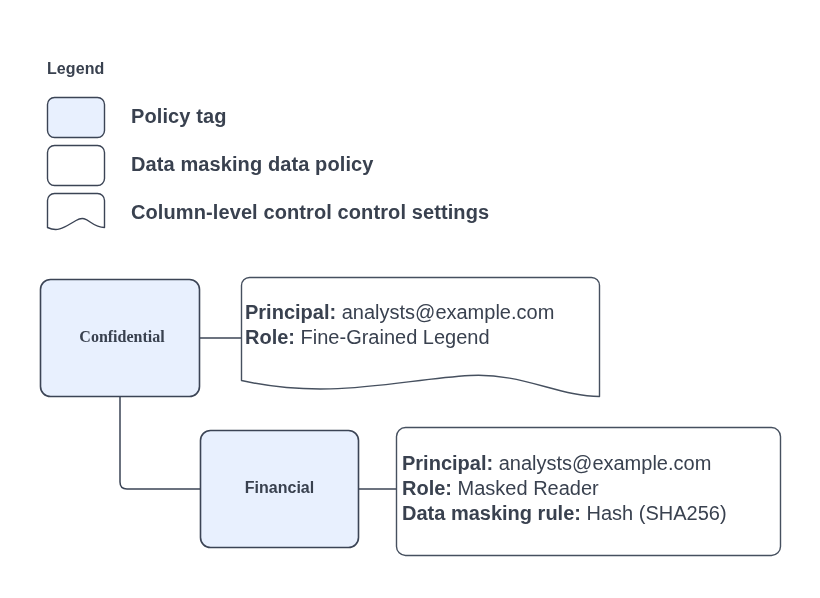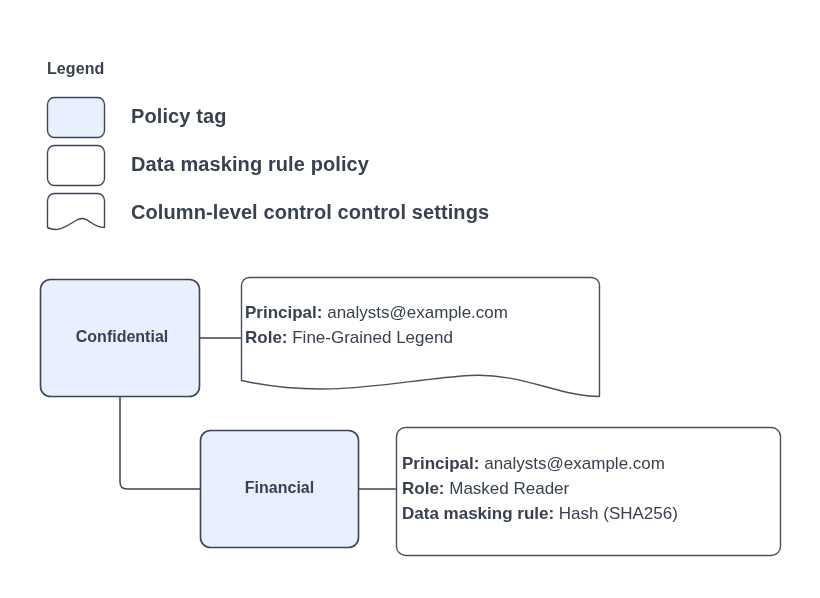--- a/index.html
+++ b/index.html
@@ -51,21 +51,21 @@
     font-size: 16px;
     font-weight: bold;
     color: #39414f;
     text-align: center;
     white-space: nowrap;
   }
 
   
   .callout-text {
     position: absolute;
-    font-size: 17px;
+    font-size: 20px;
     color: #39414f;
     line-height: 25px;
     white-space: nowrap;
   }
   .callout-text .k {
     font-weight: bold;
   }
   .callout-text .v {
     font-weight: normal;
   }
@@ -107,25 +107,25 @@
            C 400 379.5 330 400.5 241.5 380.5
            Z" fill="#ffffff" stroke="#46505f" stroke-width="1.4" stroke-linejoin="round"></path>
 
   <rect x="396.5" y="427.5" width="384" height="128" rx="9" ry="9" fill="#ffffff" stroke="#46505f" stroke-width="1.4"></rect>
 </svg>
 
 <div class="legend-title">Legend</div>
 
 <div class="legend-row-label" style="left:131px; top:105px;">Policy tag</div>
 
-<div class="legend-row-label" style="left:131px; top:153px;">Data masking rule policy</div>
+<div class="legend-row-label" style="left:131px; top:153px;">Data masking data policy</div>
 
 <div class="legend-row-label" style="left:131px; top:201px;">Column-level control control settings</div>
 
-<div class="node-label" style="left:40px; top:328px; width:164px;">Confidential</div>
+<div class="node-label" style="left:40px; top:328px; width:164px;font-family:Liberation Serif, serif;">Confidential</div>
 
 <div class="node-label" style="left:200px; top:479px; width:159px;">Financial</div>
 
 <div class="callout-text" style="left:245px; top:300px;">
   <div>
     <span class="k">Principal:</span>
     <span class="v">analysts@example.com</span>
   </div>
   <div>
     <span class="k">Role:</span>

